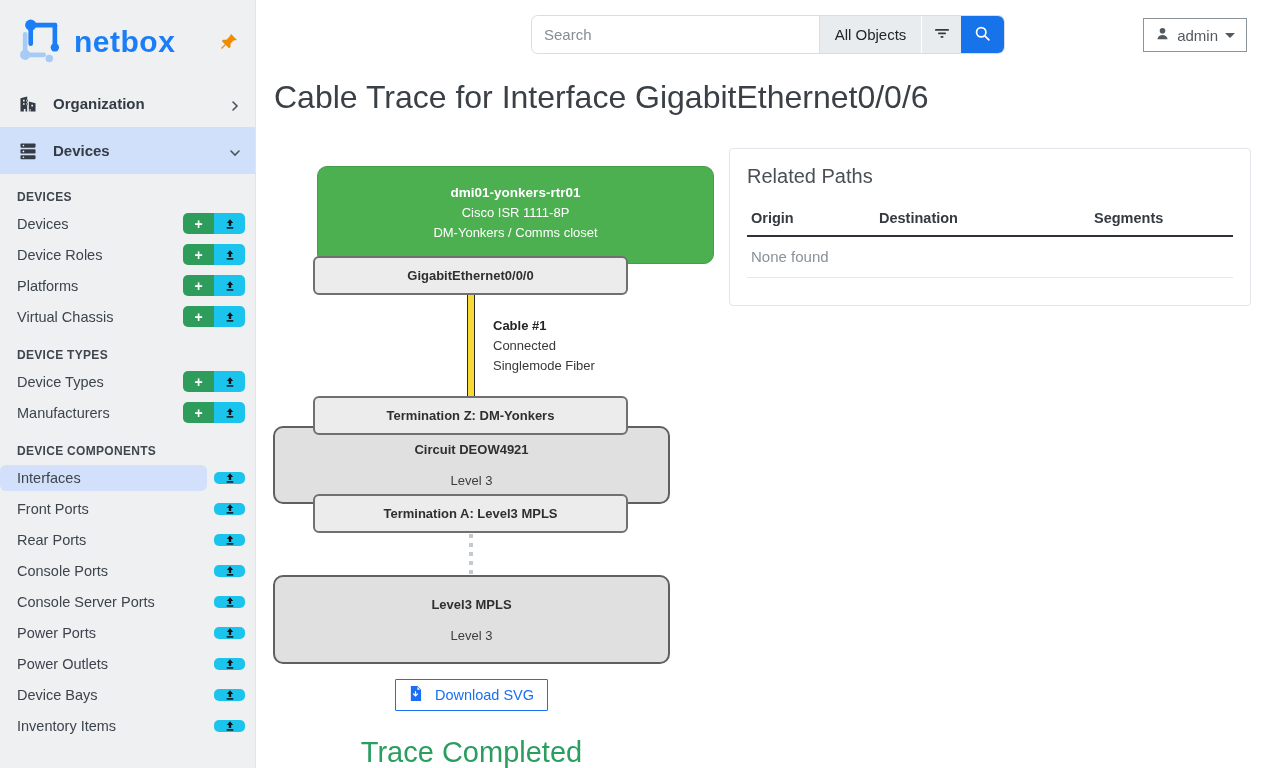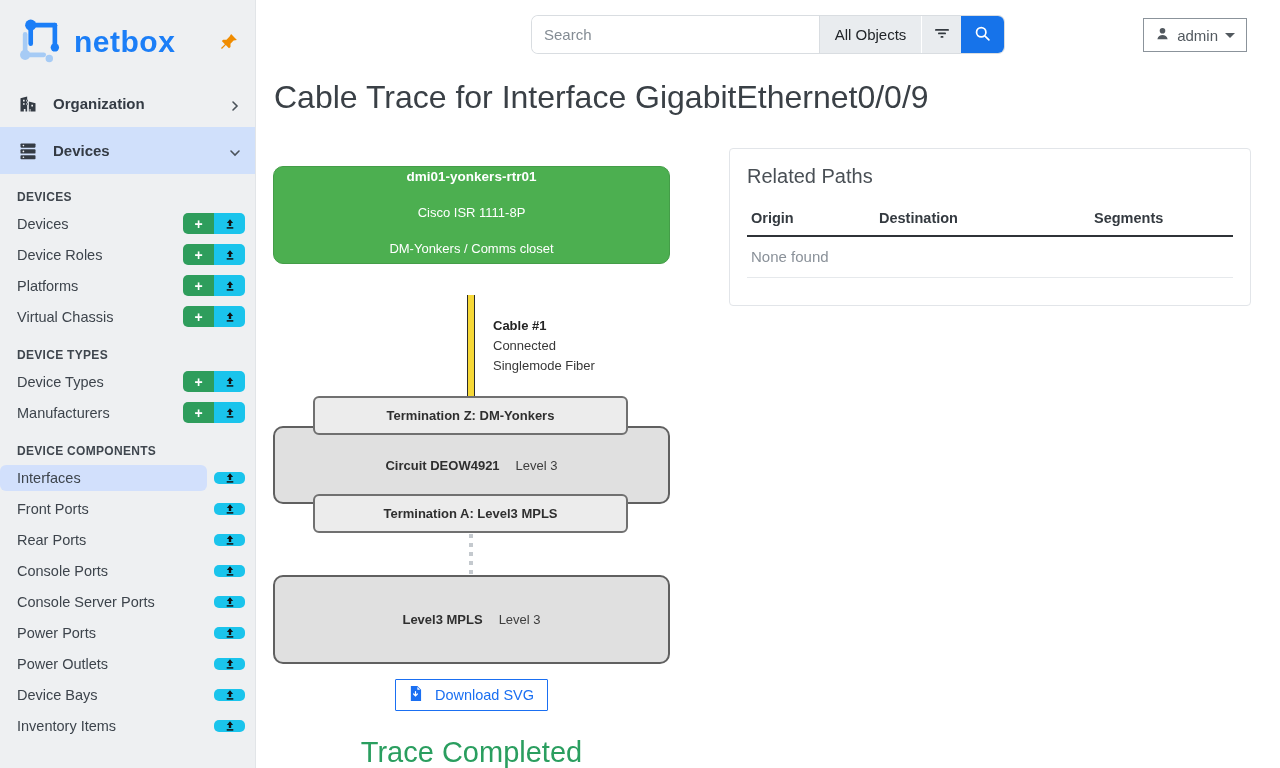--- a/index.html
+++ b/index.html
@@ -40,29 +40,29 @@
   .go-btn { width:43px; background:#1673ea; border:none; display:flex; align-items:center; justify-content:center; cursor:pointer; }
   .user-btn { position:absolute; right:17px; top:18px; height:34px; display:flex; align-items:center; gap:7px; padding:0 11px; background:#fff; border:1px solid #8b939b; border-radius:0; cursor:pointer; color:#52595f; font-size:15px; }
   .caret-down { width:0; height:0; border-left:5px solid transparent; border-right:5px solid transparent; border-top:5px solid #52595f; }
 
   .page-title { font-size:32px; font-weight:400; color:#3a4046; margin:8px 0 0 2px; line-height:38px; }
 
   .content-row { display:flex; align-items:flex-start; margin-top:32px; }
   .diagram-col { width:430px; min-width:430px; margin-left:1px; }
   .diagram { position:relative; width:398px; height:618px; margin-top:18px; }
 
-  .node-box { position:absolute; border-radius:10px; display:flex; flex-direction:column; align-items:center; justify-content:center; gap:21px; text-align:center; cursor:pointer; }
+  .node-box { position:absolute; border-radius:10px; display:flex; flex-direction:column; align-items:center; justify-content:center; gap:5px; text-align:center; cursor:pointer;margin-left:44px; }
   .node-origin { left:0; top:0; width:397px; height:98px; background:#4caf50; border:1px solid #449d48; padding-bottom:6px; z-index:1; }
   .node-origin .nb-name { color:#fff; font-weight:700; font-size:13.5px; }
   .node-origin .nb-sub { color:#fff; font-size:13px; }
   .term-box { position:absolute; left:40px; width:315px; height:39px; background:#ececec; border:2px solid #707070; border-radius:6px; display:flex; align-items:center; justify-content:center; font-size:13px; font-weight:700; color:#2f2f2f; z-index:3; cursor:pointer; }
   .t-iface { top:90px; }
   .t-z { top:230px; }
   .t-a { top:328px; }
-  .big-box { position:absolute; left:0; width:397px; background:#e0e0e0; border:2px solid #606060; border-radius:10px; z-index:2; display:flex; flex-direction:row; align-items:center; justify-content:center; gap:16px; cursor:pointer; }
+  .big-box { position:absolute; left:0; width:397px; background:#e0e0e0; border:2px solid #606060; border-radius:10px; z-index:2; display:flex; flex-direction:column; align-items:center; justify-content:center; gap:16px; cursor:pointer; }
   .circuit-box { top:260px; height:78px; }
   .dest-box { top:409px; height:89px; }
   .big-box .nb-name { font-size:13px; font-weight:700; color:#2f2f2f; }
   .big-box .nb-sub { font-size:13px; color:#3d3d3d; }
 
   .cable-line { position:absolute; left:194px; top:129px; width:8px; height:101px; background:#f6d837; border-left:1px solid #2b2b2b; border-right:1px solid #2b2b2b; z-index:0; }
   .cable-info { position:absolute; left:220px; top:150px; font-size:13px; color:#383838; line-height:20px; }
   .cable-info .c-label { font-weight:700; color:#242424; }
   .dotted-line { position:absolute; left:196px; top:368px; width:4px; height:41px; background:repeating-linear-gradient(to bottom,#c4c9ce 0 4px,transparent 4px 9px); z-index:0; }
 
@@ -335,36 +335,37 @@
         <svg width="15" height="15" viewBox="0 0 16 16" fill="#52595f">
             <circle cx="8" cy="5" r="3"></circle>
             <path d="M2.5 14c.6-3 3-4.5 5.5-4.5s4.9 1.5 5.5 4.5z"></path>
           </svg>
       </span>
       <span>admin</span>
       <span class="caret-down"></span>
     </button>
   </div>
 
-  <h1 class="page-title">Cable Trace for Interface GigabitEthernet0/0/9</h1>
+  <h1 class="page-title">Cable Trace for Interface GigabitEthernet0/0/6</h1>
 
   <div class="content-row">
 
     <div class="diagram-col">
       <div class="diagram">
 
         <div class="cable-line"></div>
         <div class="dotted-line"></div>
 
         <div class="node-box node-origin">
           <span class="nb-name">dmi01-yonkers-rtr01</span>
           <span class="nb-sub">Cisco ISR 1111-8P</span>
           <span class="nb-sub">DM-Yonkers / Comms closet</span>
         </div>
 
+        <div class="term-box t-iface">GigabitEthernet0/0/0</div>
 
         <div class="cable-info">
           <div class="c-label">Cable #1</div>
           <div>Connected</div>
           <div>Singlemode Fiber</div>
         </div>
 
         <div class="term-box t-z">Termination Z: DM-Yonkers</div>
 
         <div class="big-box circuit-box">

